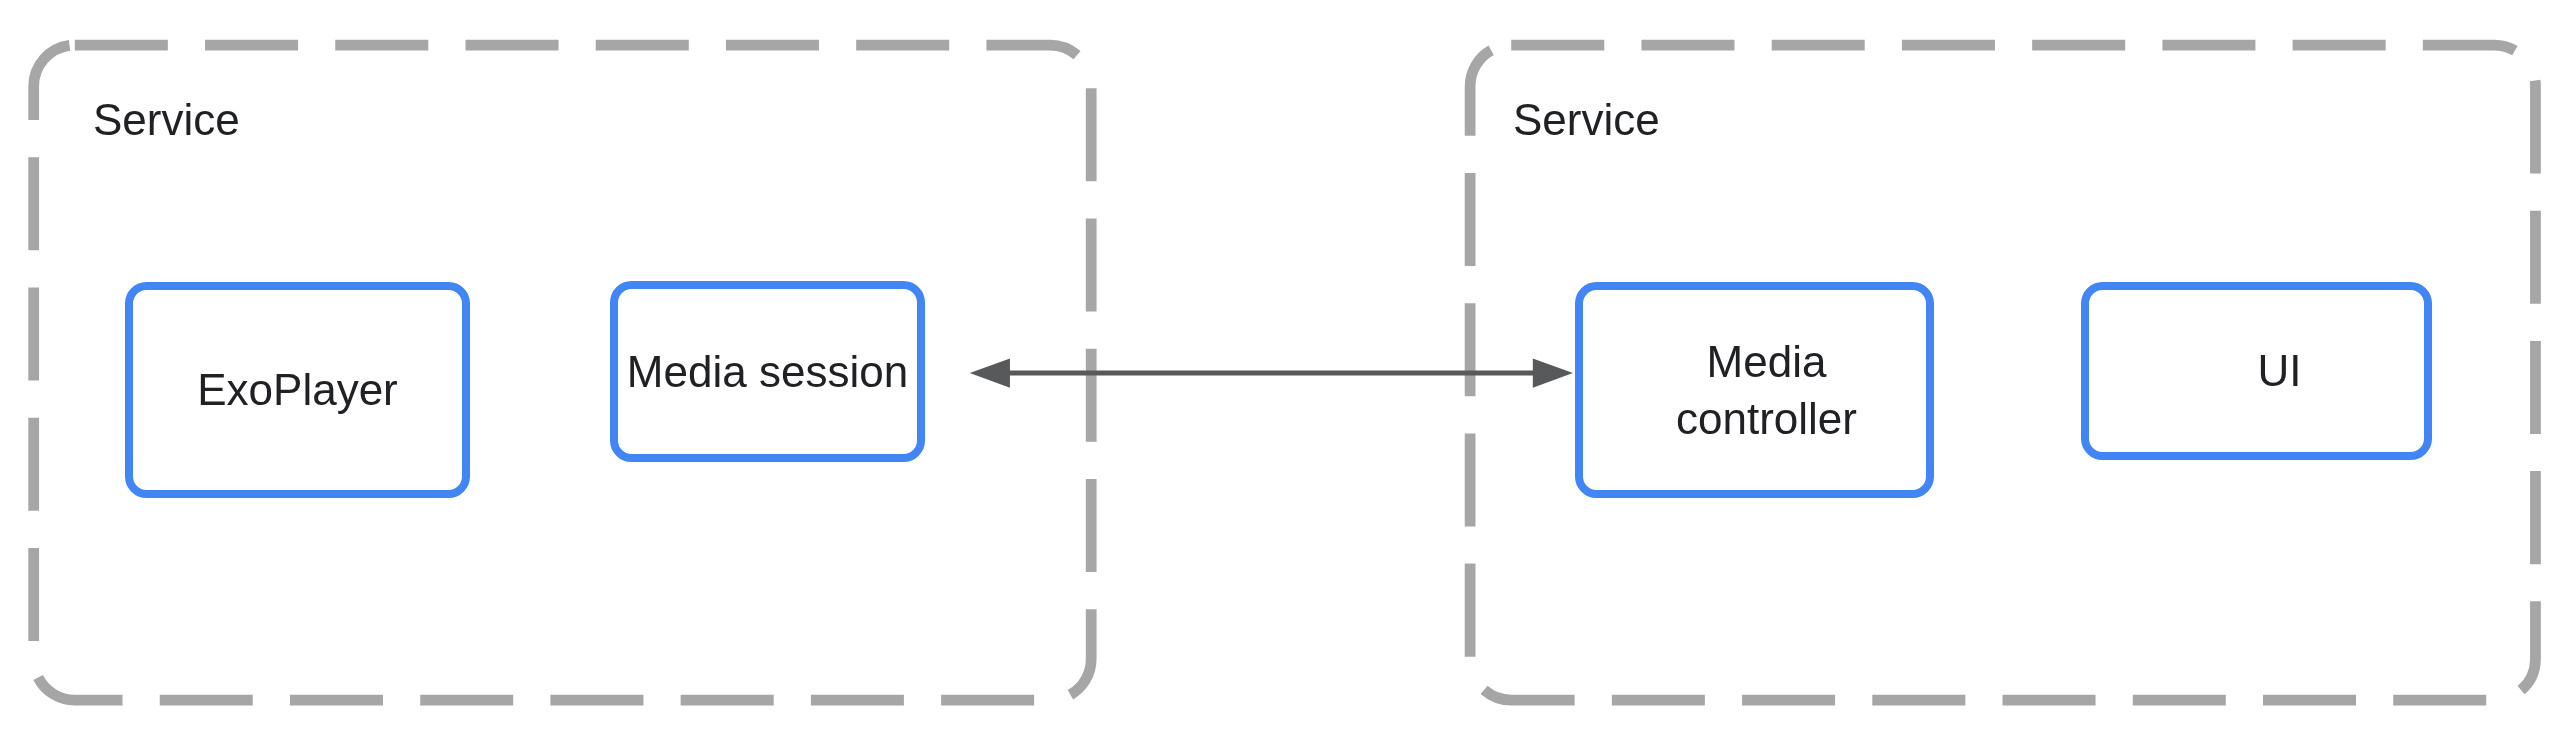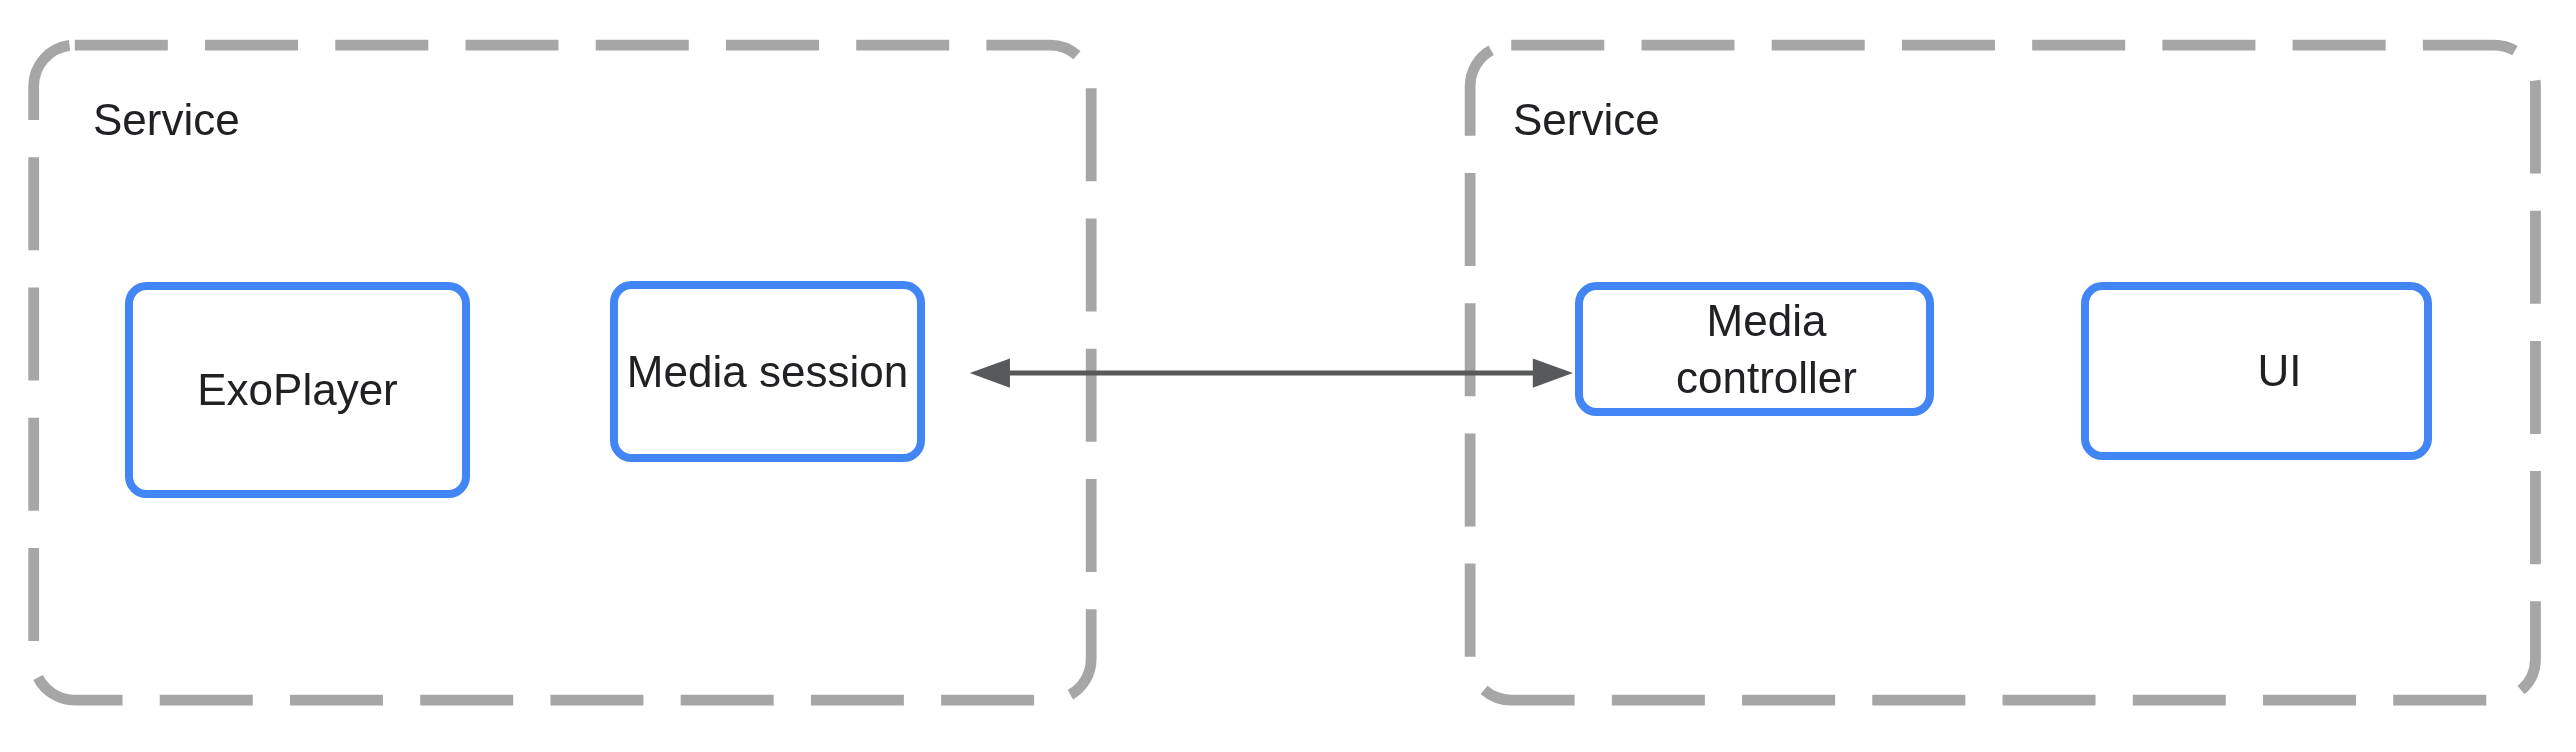--- a/index.html
+++ b/index.html
@@ -35,21 +35,21 @@
     display: flex;
     align-items: center;
     justify-content: center;
     text-align: center;
     font-size: 44px;
     font-weight: 500;
     line-height: 1.3;
   }
   #node-exoplayer        { left: 125px;  top: 282px; width: 345px; height: 216px; }
   #node-media-session    { left: 610px;  top: 281px; width: 315px; height: 181px; }
-  #node-media-controller { left: 1575px; top: 282px; width: 359px; height: 134px; padding-left: 24px; }
+  #node-media-controller { left: 1575px; top: 282px; width: 359px; height: 216px; padding-left: 24px; }
   #node-ui               { left: 2081px; top: 282px; width: 351px; height: 178px; padding-left: 46px; }
   .node-label { display: inline-block; }
   .node-label.narrow { max-width: 264px; }
 </style>
 </head>
 <body>
 
 <div class="stage">
 
   <svg class="layer-svg" viewBox="0 0 2630 768" aria-hidden="true">

